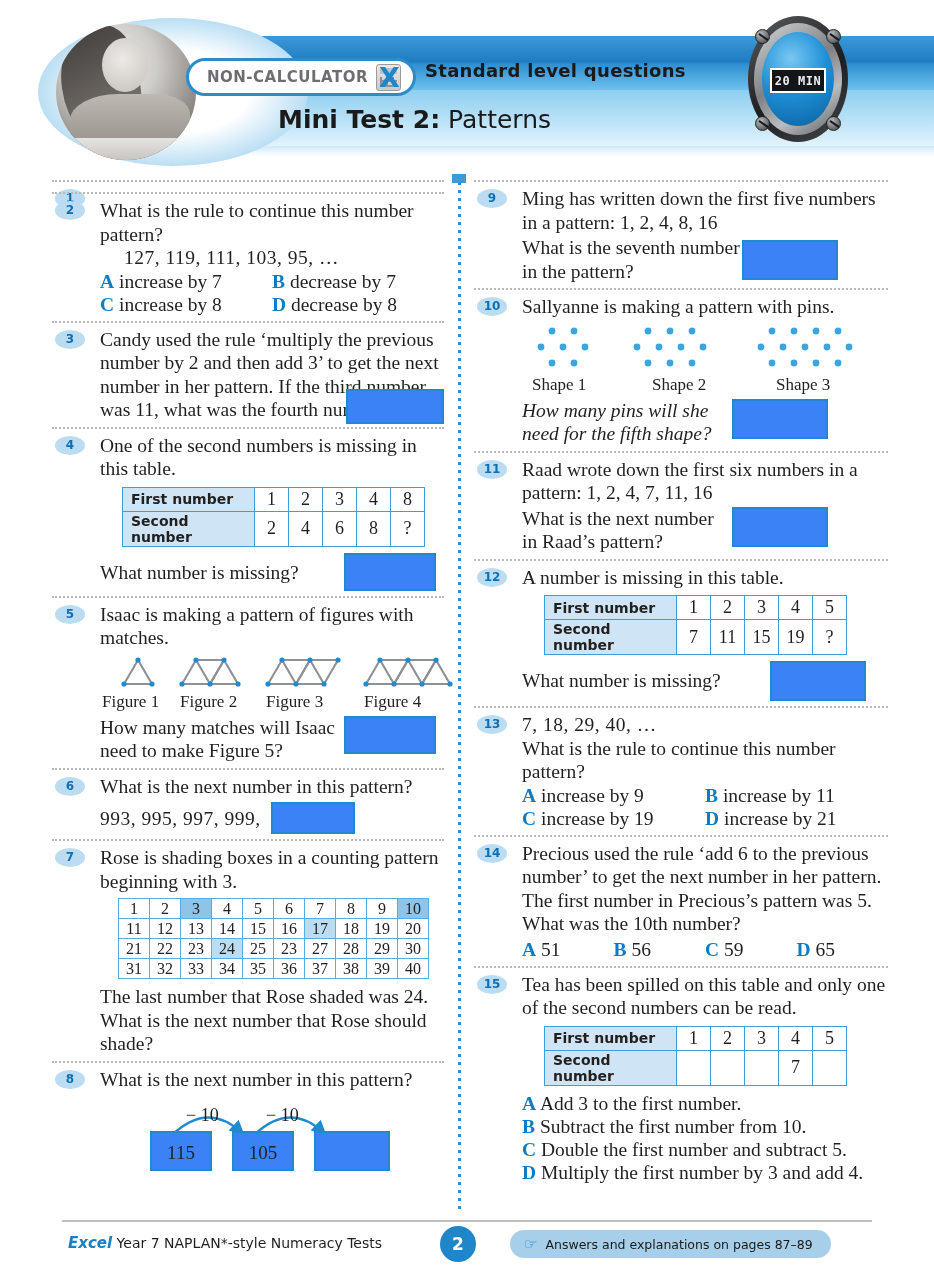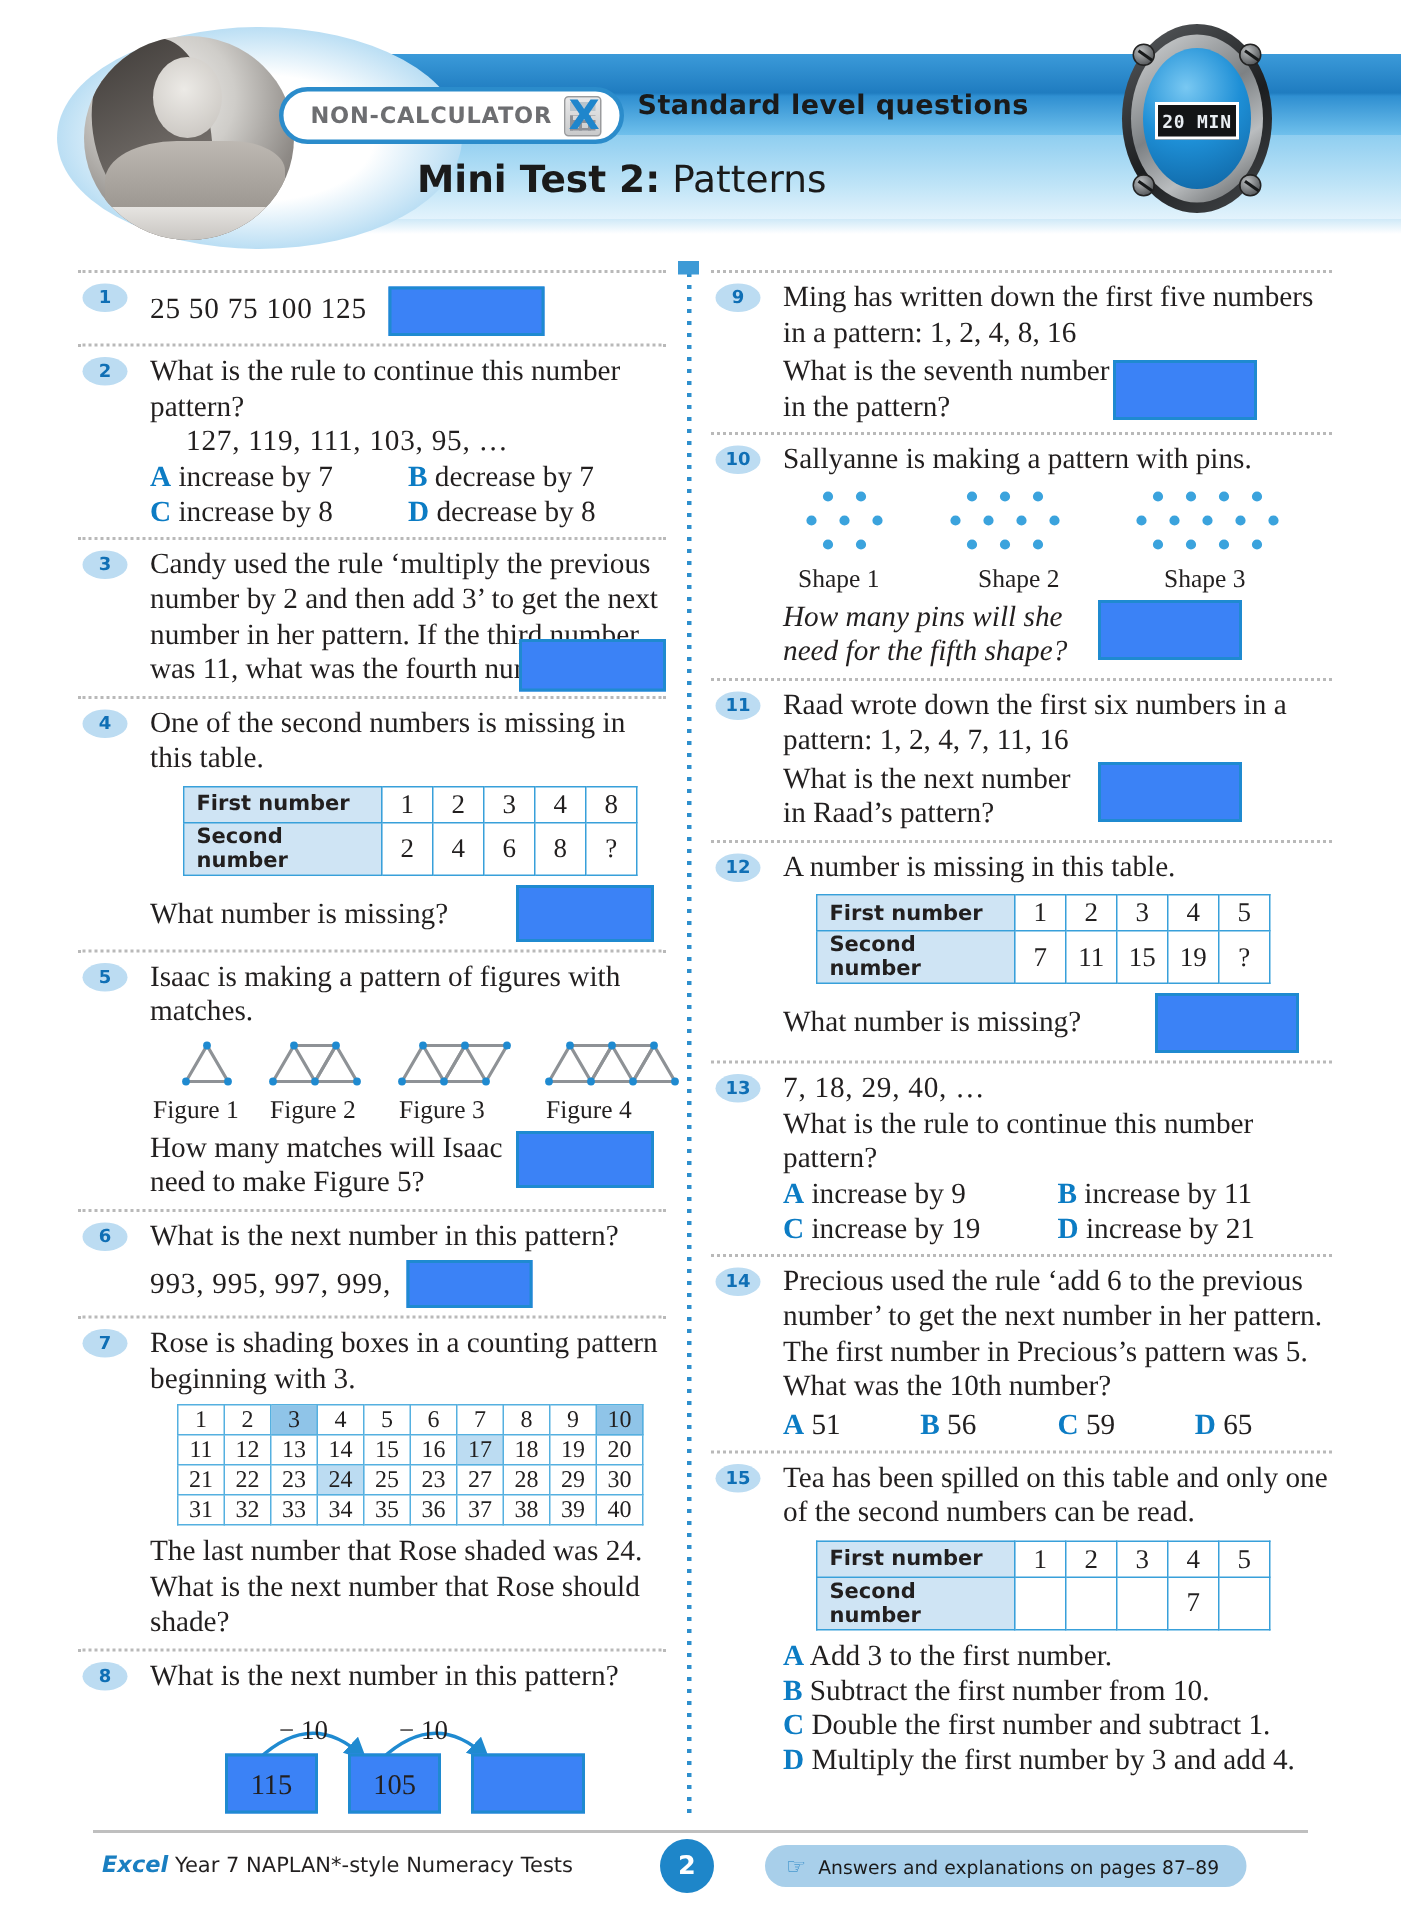--- a/index.html
+++ b/index.html
@@ -254,24 +254,20 @@
   </div>
 </div>
 
 <div class="divider"></div>
 <div class="divider-cap"></div>
 
 <div class="col col-left">
 
   <div class="q first">
     <div class="qnum">1</div>
-    <div class="row" style="margin-top:4px;">
-      <div class="nums" style="padding-top:4px;">25  50  75  100  125</div>
-      <div class="ansbox" style="width:104px;height:33px;margin-left:14px;"></div>
-    </div>
   </div>
 
   <div class="q">
     <div class="qnum">2</div>
     <div class="qtext">What is the rule to continue this number pattern?</div>
     <div class="nums indent">127,  119,  111,  103,  95, …</div>
     <div class="opts">
       <div class="opt"><span class="ol">A</span> <span>increase by 7</span></div>
       <div class="opt"><span class="ol">B</span> <span>decrease by 7</span></div>
       <div class="opt"><span class="ol">C</span> <span>increase by 8</span></div>
@@ -609,21 +605,21 @@
         <td class="val">&nbsp;</td>
         <td class="val">&nbsp;</td>
         <td class="val">7</td>
         <td class="val">&nbsp;</td>
       </tr>
     </tbody>
       </table>
     <div class="opts ans-list">
       <div class="opt"><span class="ol">A</span> <span>Add 3 to the first number.</span></div>
       <div class="opt"><span class="ol">B</span> <span>Subtract the first number from 10.</span></div>
-      <div class="opt"><span class="ol">C</span> <span>Double the first number and subtract 1.</span></div>
+      <div class="opt"><span class="ol">C</span> <span>Double the first number and subtract 5.</span></div>
       <div class="opt" style="white-space:normal;padding-left:20px;text-indent:-20px;"><span class="ol">D</span> <span>Multiply the first number by 3 and add 4.</span></div>
     </div>
   </div>
 </div>
 
 <div class="footer">
   <div class="ft-rule"></div>
   <div class="ft-logo"><i>Excel</i><span> Year 7 NAPLAN*-style Numeracy Tests</span></div>
   <div class="ft-page">2</div>
   <div class="ft-ans">

